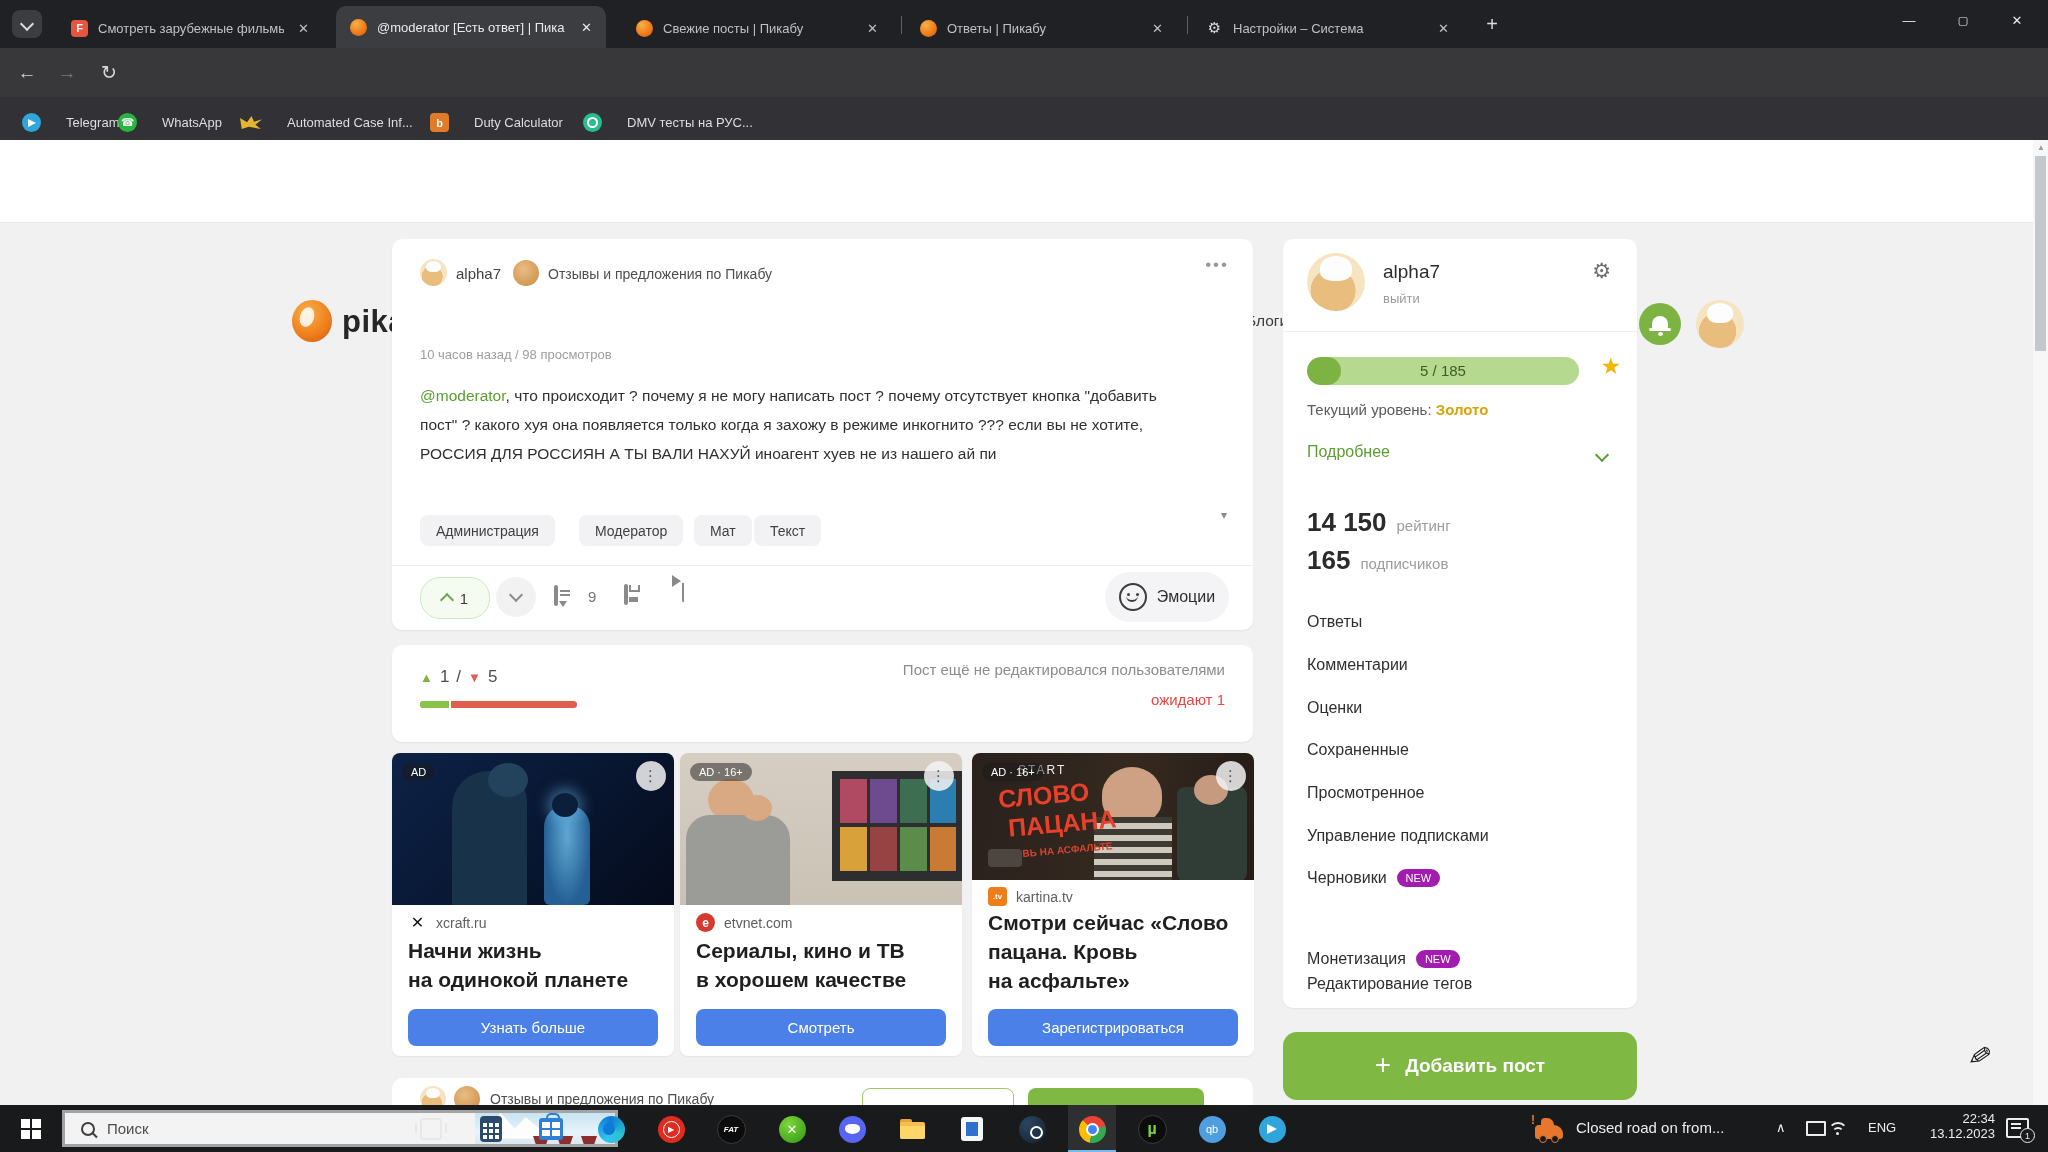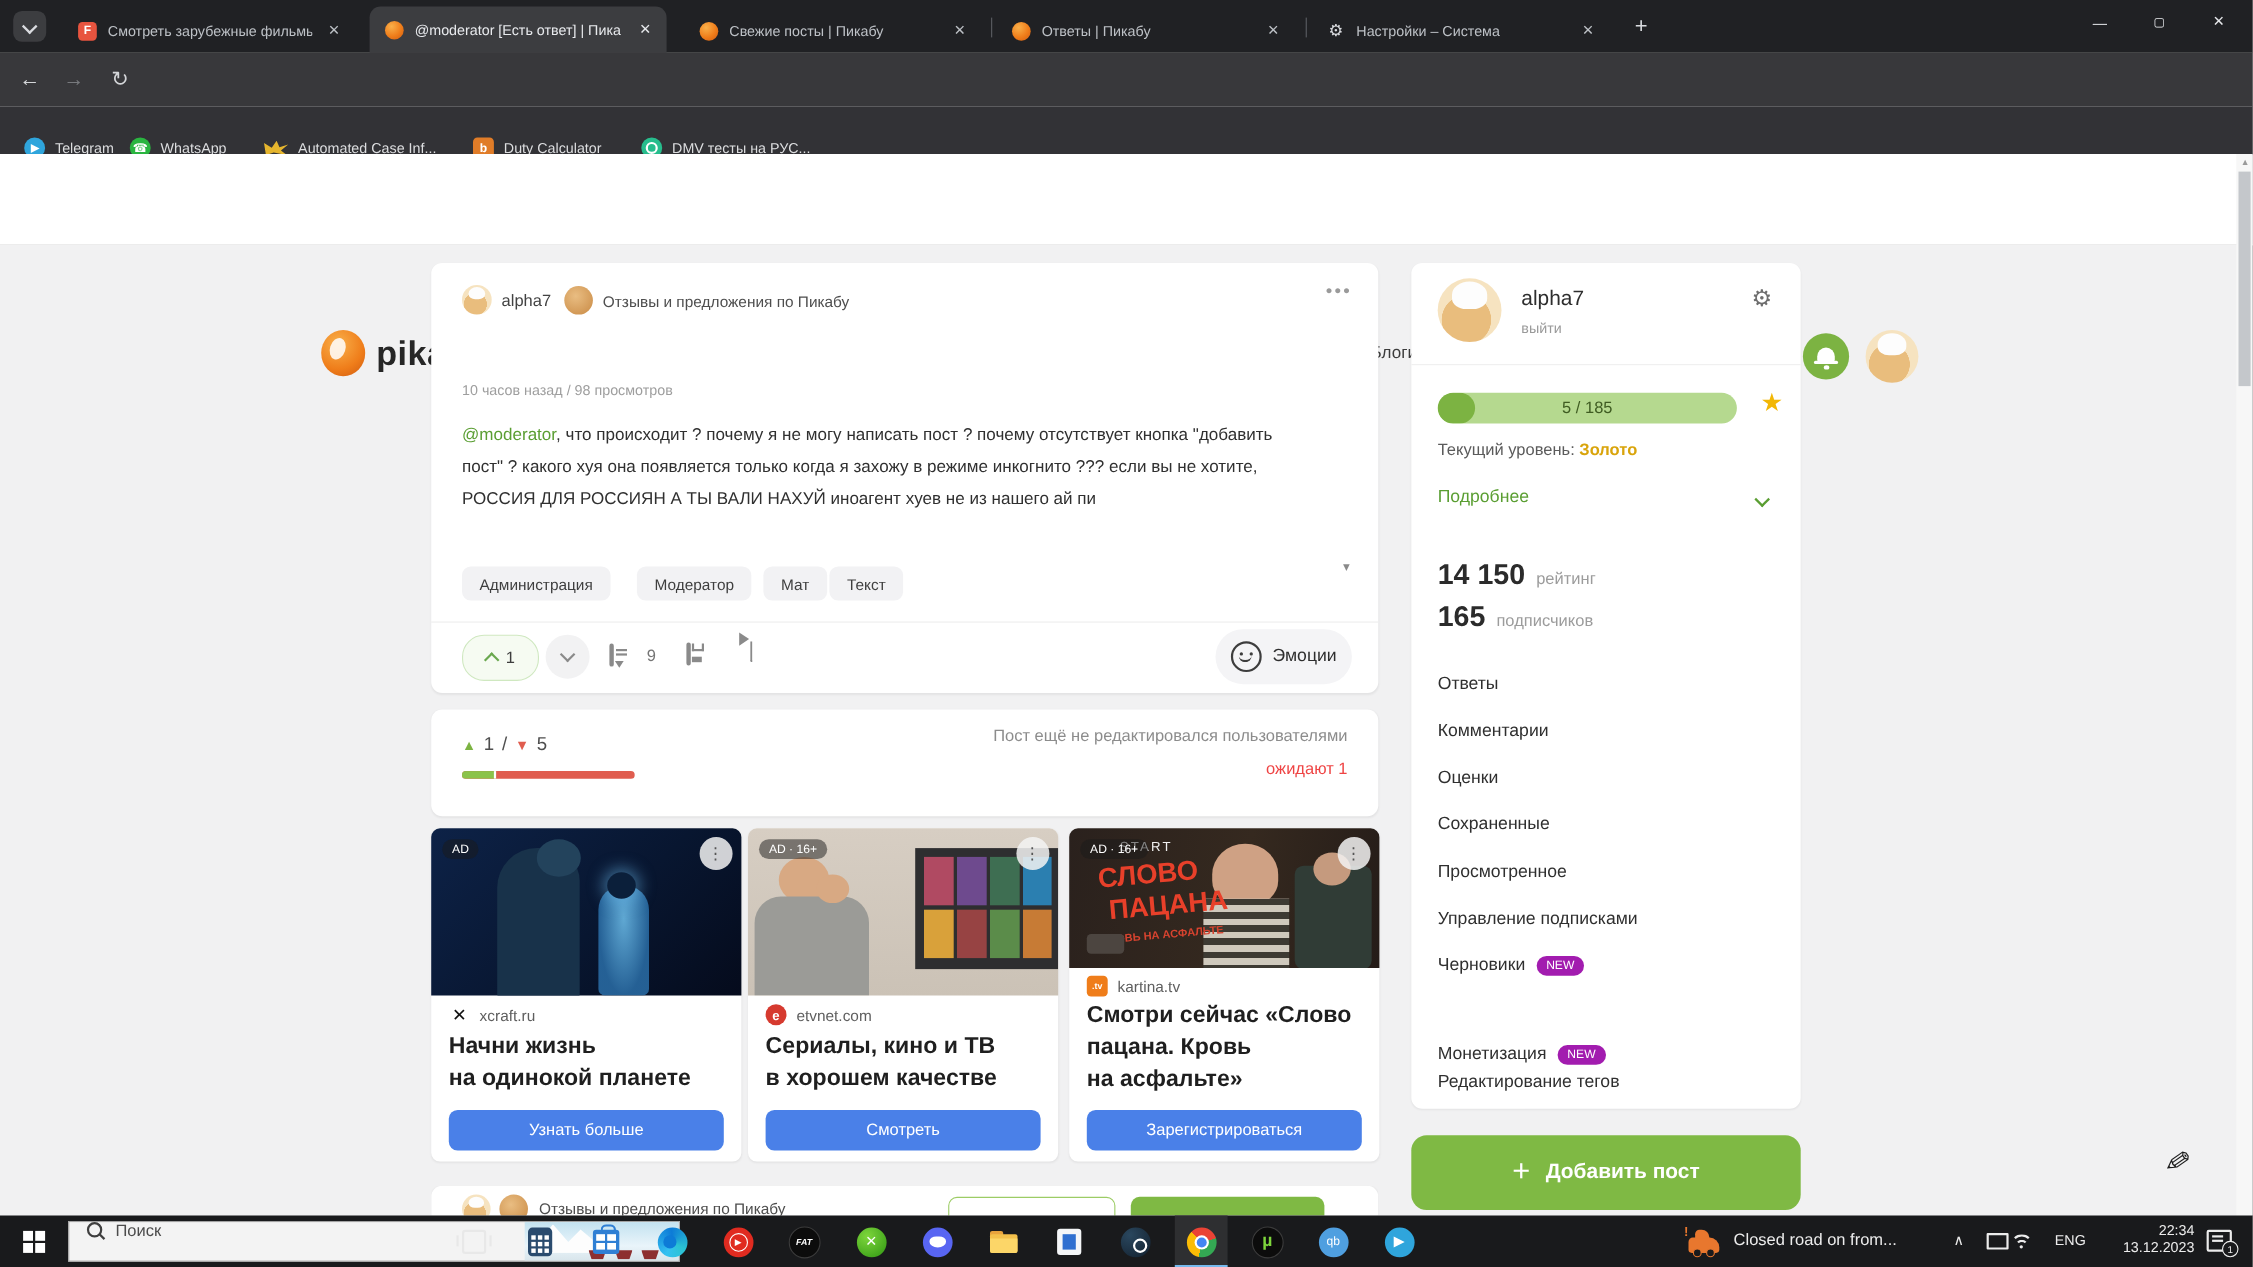--- a/index.html
+++ b/index.html
@@ -25,21 +25,21 @@
   .navbtn{position:absolute;top:0;height:49px;width:34px;display:flex;align-items:center;justify-content:center;font-size:19px;color:#d4d6d9;}
   .urlpill{position:absolute;left:150px;top:58px;width:1510px;height:31px;background:#202124;border-radius:16px;display:flex;align-items:center;color:#9aa0a6;font-size:14.5px;}
   .tune{position:relative;width:16px;height:12px;margin:0 14px 0 18px;}
   .tune::before,.tune::after{content:"";position:absolute;left:0;width:16px;height:2px;background:#9aa0a6;border-radius:1px;}
   .tune::before{top:2px}.tune::after{bottom:2px}
   .tune i{position:absolute;width:5px;height:5px;border-radius:50%;background:#9aa0a6;}
   .tune i.k1{top:.5px;left:9px}.tune i.k2{bottom:.5px;left:3px}
   .ext{position:absolute;top:60px;width:26px;height:26px;display:flex;align-items:center;justify-content:center;}
   .chev{display:inline-block;width:8px;height:8px;border-right:2px solid currentColor;border-bottom:2px solid currentColor;transform:rotate(45deg);}
   .bookmarksbar{position:absolute;left:0;top:97px;width:2048px;height:43px;background:#323236;border-bottom:1px solid #191a1c;}
-  .bm{position:absolute;top:16px;height:43px;display:flex;align-items:center;gap:9px;color:#dddee0;font-size:13px;}
+  .bm{position:absolute;top:4px;height:43px;display:flex;align-items:center;gap:25px;color:#dddee0;font-size:13px;}
   .bm-ico{width:19px;height:19px;border-radius:50%;display:flex;align-items:center;justify-content:center;flex:none;font-size:11px;color:#fff;}
 
   
   .siteheader{position:absolute;left:0;top:140px;width:2048px;height:82px;background:#fff;border-bottom:1px solid #e8e8e8;}
   .pk-logo-egg{position:absolute;left:292px;top:160px;width:40px;height:42px;border-radius:50%;background:radial-gradient(circle at 38% 30%,#f9b04a,#ef7d1a 60%,#cf5a10);}
   .pk-logo-egg::after{content:"";position:absolute;left:8px;top:7px;width:14px;height:20px;border-radius:50%;background:rgba(255,255,255,.85);transform:rotate(18deg);}
   .pk-logo-text{position:absolute;left:342px;top:164px;font-size:31px;font-weight:bold;color:#262626;letter-spacing:.5px;}
   .nav-item{position:absolute;top:172px;font-size:15.5px;color:#3b3b3b;}
   .badge-green{display:inline-block;background:#7cb342;color:#fff;font-size:13px;border-radius:5px;padding:2px 7px;margin-left:7px;vertical-align:1px;}
   .circ-btn{position:absolute;top:163px;width:42px;height:42px;border-radius:50%;background:#7cb342;display:flex;align-items:center;justify-content:center;}
@@ -78,21 +78,21 @@
   .adtitle{position:absolute;font-size:21px;font-weight:bold;color:#1f1f1f;white-space:nowrap;}
   .adbtn{position:absolute;left:16px;width:250px;height:37px;background:#4a80e8;border-radius:8px;color:#ffffff;font-size:15px;display:flex;align-items:center;justify-content:center;}
 
   .menu-item{position:absolute;left:24px;font-size:16px;color:#2f2f2f;display:flex;align-items:center;gap:10px;}
   .newpill{background:#a21caf;color:#fff;font-size:11px;border-radius:9px;padding:3px 9px;}
 
   
   .taskbar{position:absolute;left:0;top:1105px;width:2048px;height:47px;background:#191a1c;}
   .winlogo{display:grid;grid-template-columns:9px 9px;grid-template-rows:9px 9px;gap:2px;}
   .winlogo i{background:#fff;}
-  .tsearch{position:absolute;left:62px;top:5px;width:556px;height:37px;background:#f3f3f3;border:1px solid #a3a3a3;box-sizing:border-box;display:flex;align-items:flex-start;overflow:hidden;}
+  .tsearch{position:absolute;left:62px;top:5px;width:556px;height:37px;background:#f3f3f3;border:3px solid #a3a3a3;box-sizing:border-box;display:flex;align-items:center;overflow:hidden;}
   .tmag{width:10px;height:10px;border:2px solid #3f3f3f;border-radius:50%;position:relative;margin:0 12px 0 16px;flex:none;}
   .tmag::after{content:"";position:absolute;width:7px;height:2px;background:#3f3f3f;transform:rotate(45deg);right:-5px;bottom:-2px;}
   .tb-icon{position:absolute;top:9px;width:30px;height:30px;display:flex;align-items:center;justify-content:center;}
   .ci{width:27px;height:27px;border-radius:50%;display:flex;align-items:center;justify-content:center;color:#fff;font-weight:bold;}
   .tray{color:#ececec;font-size:13px;position:absolute;}
   .wifi{position:relative;width:18px;height:13px;}
   .wifi i{position:absolute;left:50%;border:2px solid #ececec;border-color:#ececec transparent transparent transparent;border-radius:50%;}
   .wifi .a1{width:16px;height:16px;margin-left:-10px;top:0;}
   .wifi .a2{width:8px;height:8px;margin-left:-6px;top:5px;}
   .wifi .a3{position:absolute;left:50%;margin-left:-2px;top:10px;width:3px;height:3px;border-radius:50%;background:#ececec;border:none;}

